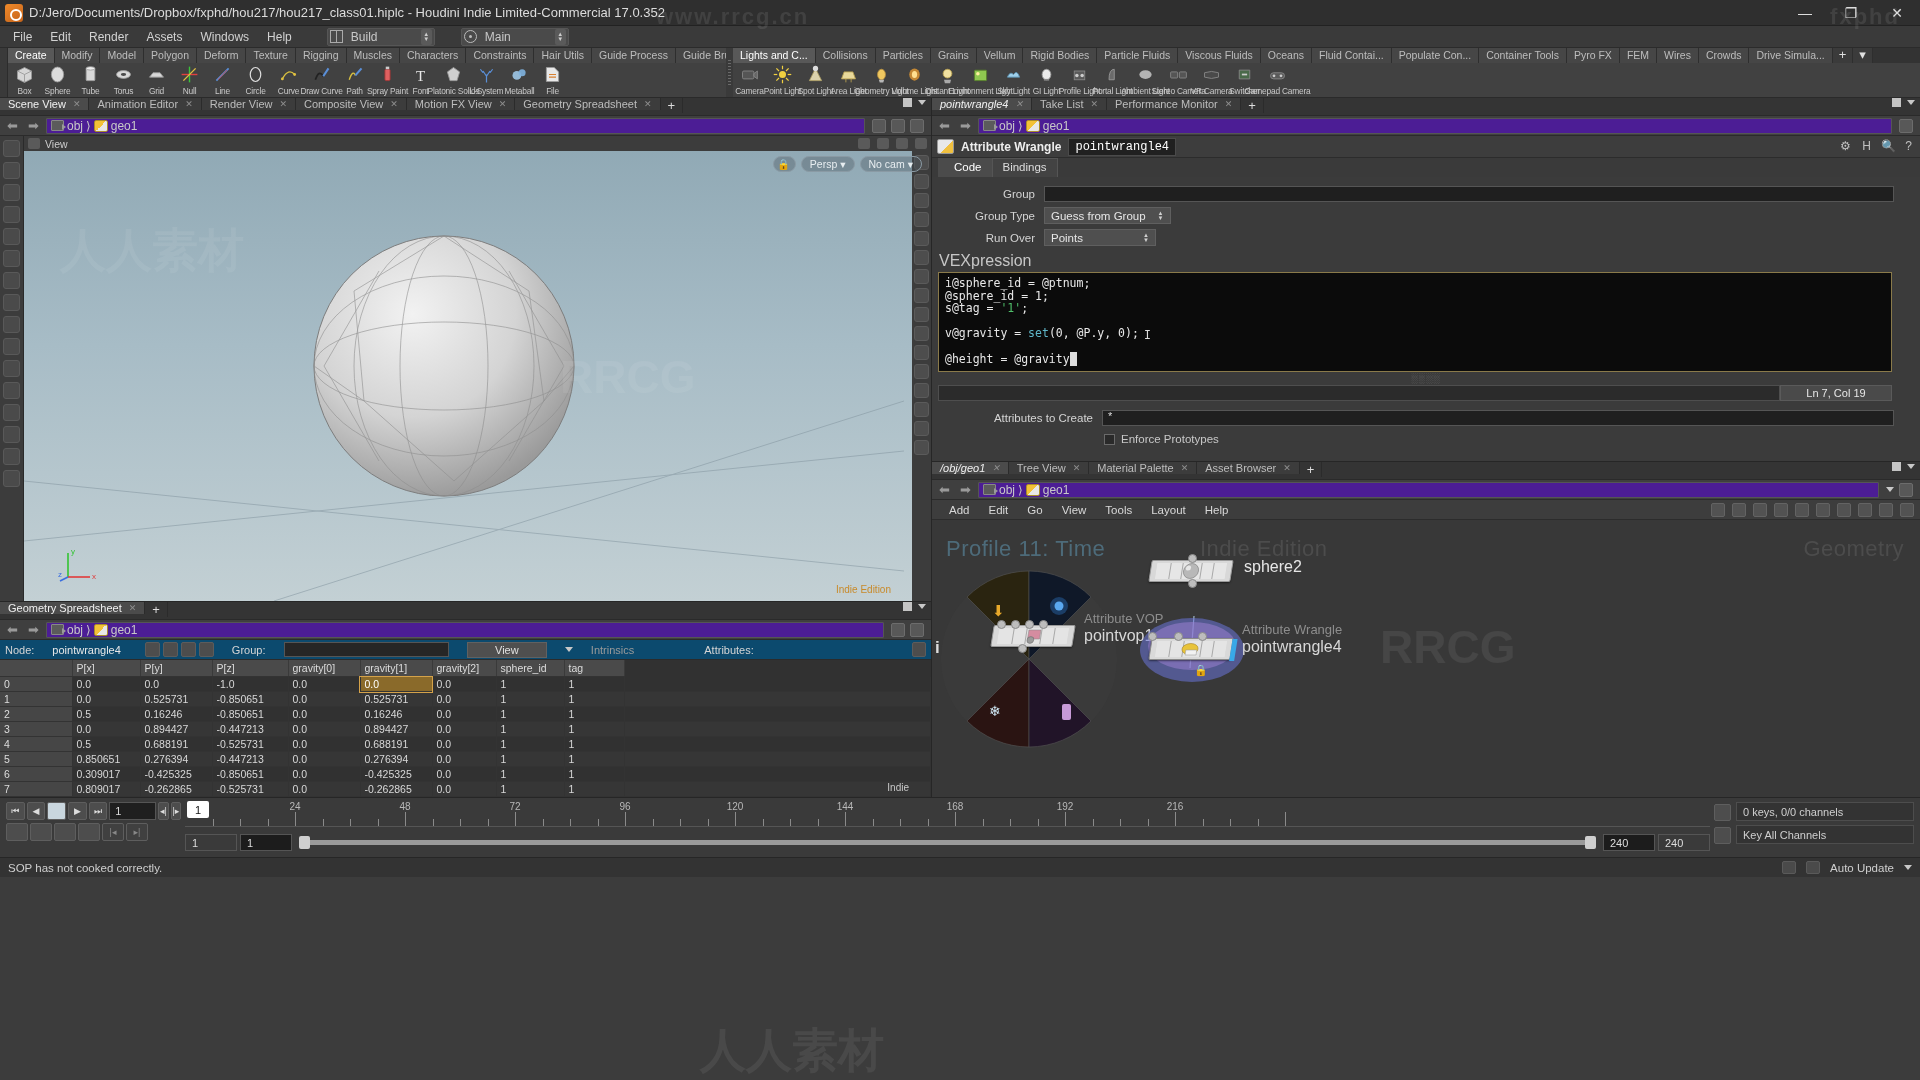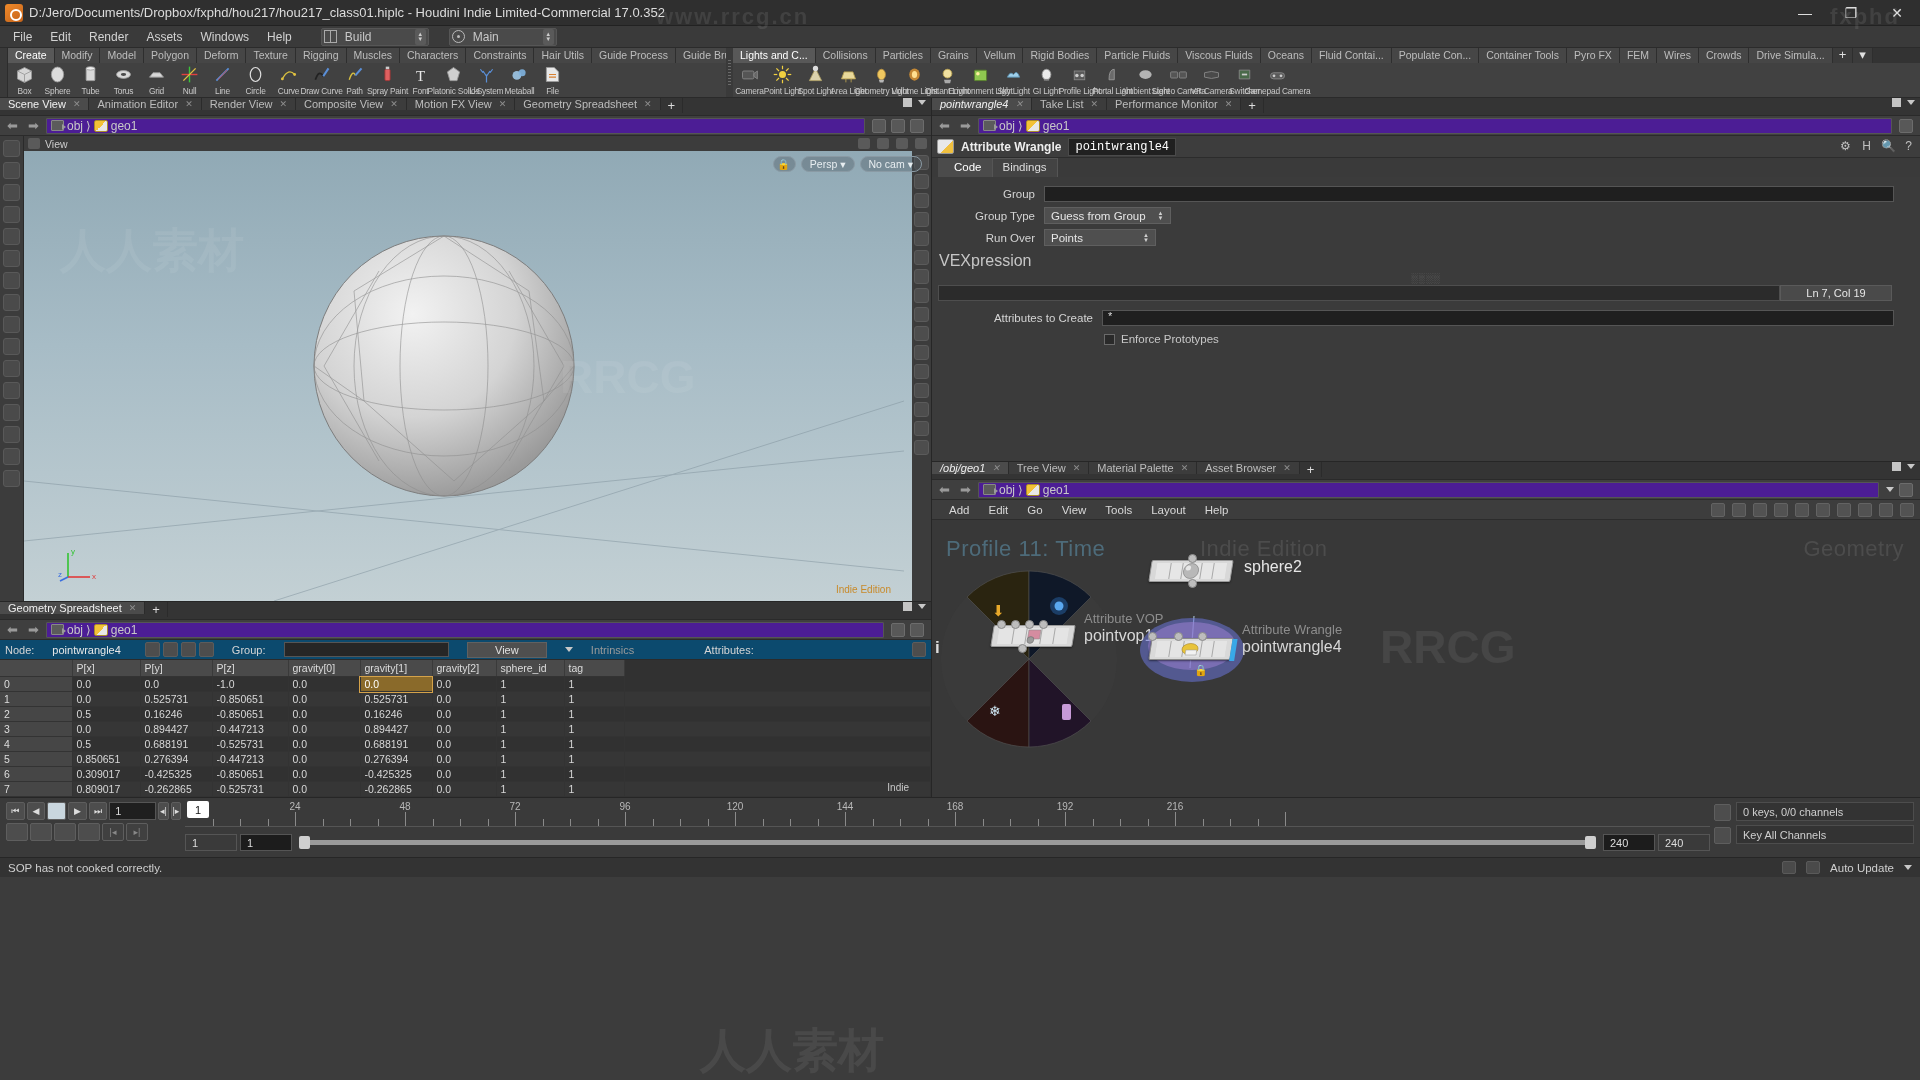--- a/index.html
+++ b/index.html
@@ -22,21 +22,21 @@
               border-radius:50%; border:2px solid #fff; }
   .titlebar .tb-title { font-size:13px; color:#dcdcdc; white-space:nowrap; }
   .winbtns { position:absolute; right:0; top:0; height:26px; display:flex; }
   .winbtn { width:46px; height:26px; display:flex; align-items:center; justify-content:center;
             color:#ddd; font-size:14px; }
 
   
   .menubar { height:22px; background:#3a3a3a; display:flex; align-items:center;
              border-bottom:1px solid #2b2b2b; padding-left:4px; }
   .menubar .mi { padding:0 9px; height:22px; line-height:22px; font-size:12px; color:#d2d2d2; }
-  .deskbox { display:flex; align-items:center; margin-left:20px; height:18px;
+  .deskbox { display:flex; align-items:center; margin-left:26px; height:18px;
              background:#4a4a4a; border:1px solid #565656; border-radius:2px; padding:0 2px; }
   .deskbox .lbl { padding:0 8px 0 4px; font-size:12px; line-height:18px; min-width:74px;}
   .deskbox .spin { width:11px; height:16px; background:#5a5a5a; border-radius:2px;
              display:flex; flex-direction:column; align-items:center; justify-content:center;
              font-size:6px; line-height:5px; color:#ccc;}
   .sqico { width:13px;height:13px;border:1px solid #aaa; margin-right:4px; display:inline-block;}
   .sqico.split:after{content:"";display:block;width:1px;height:11px;background:#aaa;margin-left:5px;}
   .circico { width:13px;height:13px;border-radius:50%;border:1px solid #bbb;margin-right:4px;
              position:relative;}
   .circico:after{content:"";position:absolute;left:4px;top:4px;width:3px;height:3px;background:#bbb;border-radius:50%;}
@@ -961,20 +961,27 @@
           </div>
           <div class="prow">
             <div class="plabel">Run Over</div>
             <div class="pmenu">
               <span>Points</span>
               <span class="spn">▲<br>▼</span>
             </div>
           </div>
 
           <div class="vexlbl">VEXpression</div>
+          <div class="codebox"><span id="code-content">i@sphere_id = @ptnum;
+@sphere_id = 1;
+s@tag = <span class="str">'1'</span>;
+
+v@gravity = <span class="kw">set</span>(0, @P.y, 0);
+
+@height = @gravity<span style="background:#ddd;color:#ddd">|</span></span><span class="caret-i" style="left:205px;top:56px;">I</span></div>
           <div class="code-handle">░░░░</div>
 
           <div class="statrow">
             <div class="statbar"></div>
             <div class="statpos">Ln 7, Col 19</div>
           </div>
 
           <div class="prow" style="margin-top:6px">
             <div class="plabel" style="width:170px">Attributes to Create</div>
             <div class="pfield" style="position:relative">

